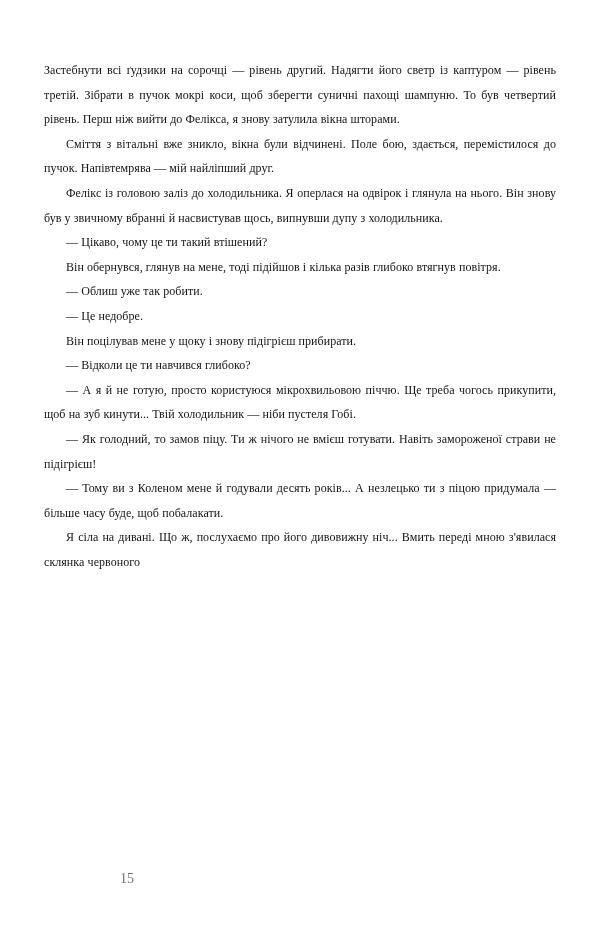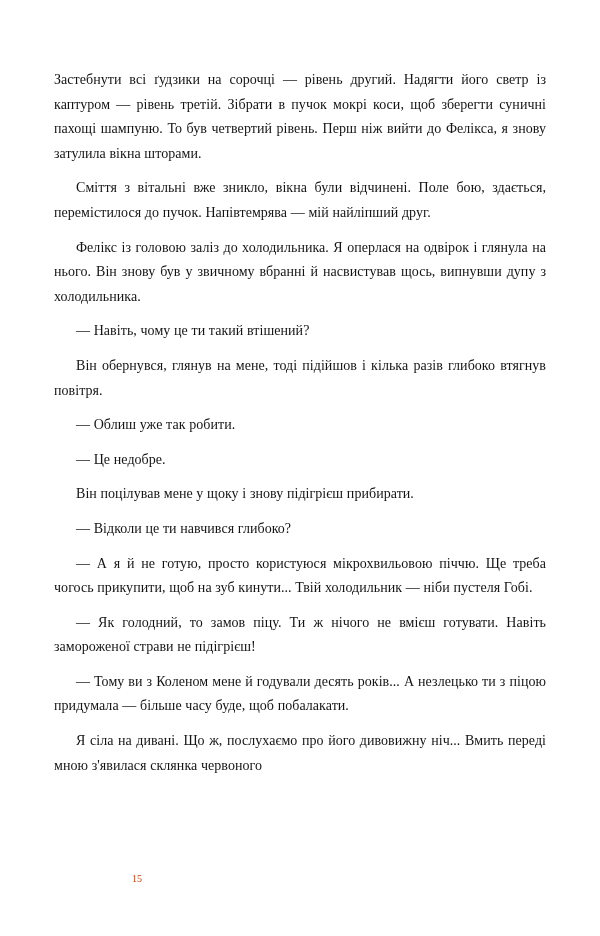--- a/index.html
+++ b/index.html
@@ -21,51 +21,51 @@
     background: #ffffff;
     box-sizing: border-box;
   }
   .text-block {
     position: absolute;
     left: 44px;
     top: 58px;
     width: 512px;
   }
   .para {
-    margin: 10px;
-    font-size: 14px;
+    margin: 0;
+    font-size: 12px;
     line-height: 24.6px;
     text-align: justify;
     text-justify: inter-word;
     hyphens: manual;
     letter-spacing: 0.05px;
     word-spacing: 0.1px;
   }
   .para.indent {
     text-indent: 22px;
   }
   .page-number {
     position: absolute;
-    left: 132px;
+    left: 120px;
     top: 870px;
-    font-size: 10px;
+    font-size: 14px;
     line-height: 18px;
-    color: #c2410c;
+    color: #737373;
     font-family: "Liberation Serif", "DejaVu Serif", serif;
   }
 </style>
 </head>
 <body>
 
 <div class="page">
   <div class="text-block">
     <p class="para">Застебнути всі ґудзики на сорочці — рівень другий. На­дягти його светр із каптуром — рівень третій. Зібрати в пучок мокрі коси, щоб зберегти суничні пахощі шам­пуню. То був четвертий рівень. Перш ніж вийти до Фелік­са, я знову затулила вікна шторами.</p>
     <p class="para indent">Сміття з вітальні вже зникло, вікна були відчинені. Поле бою, здається, перемістилося до пучок. Напівтемря­ва — мій найліпший друг.</p>
     <p class="para indent">Фелікс із головою заліз до холодильника. Я оперлася на одвірок і глянула на нього. Він знову був у звичному вбран­ні й насвистував щось, випнувши дупу з холодильника.</p>
-    <p class="para indent">— Навіть, чому це ти такий втішений?</p>
+    <p class="para indent">— Цікаво, чому це ти такий втішений?</p>
     <p class="para indent">Він обернувся, глянув на мене, тоді підійшов і кілька разів глибоко втягнув повітря.</p>
     <p class="para indent">— Облиш уже так робити.</p>
     <p class="para indent">— Це недобре.</p>
     <p class="para indent">Він поцілував мене у щоку і знову підігрієш прибира­ти.</p>
     <p class="para indent">— Відколи це ти навчився глибоко?</p>
     <p class="para indent">— А я й не готую, просто користуюся мікрохвильовою піччю. Ще треба чогось прикупити, щоб на зуб кинути... Твій холодильник — ніби пустеля Гобі.</p>
     <p class="para indent">— Як голодний, то замов піцу. Ти ж нічого не вмієш го­тувати. Навіть замороженої страви не підігрієш!</p>
     <p class="para indent">— Тому ви з Коленом мене й годували десять років... А незлецько ти з піцою придумала — більше часу буде, щоб побалакати.</p>
     <p class="para indent">Я сіла на дивані. Що ж, послухаємо про його дивовиж­ну ніч... Вмить переді мною з'явилася склянка червоного</p>
   </div>

